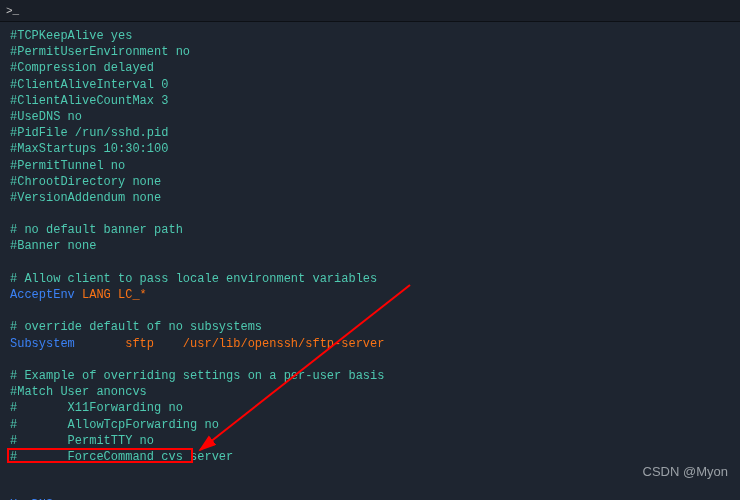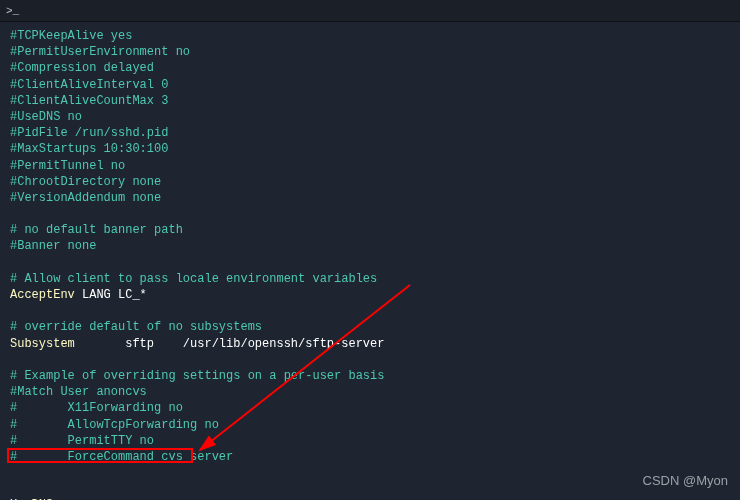--- a/index.html
+++ b/index.html
@@ -27,39 +27,39 @@
     color: #c5c5c5;
   }
   .terminal {
     padding: 6px 10px;
     line-height: 1.35;
     white-space: pre;
     color: #c5c5c5;
     position: relative;
   }
   .cyan { color: #4ec9b0; font-family: Liberation Mono, monospace; }
-  .yellow { color: #fef9c3; }
-  .white { color: #ffffff; }
+  .yellow { color: #3b82f6; }
+  .white { color: #f97316; }
   .red { color: #c97a6d; }
   .highlight-box {
     position: absolute;
     border: 2px solid #ff0000;
     pointer-events: none;
   }
   .arrow-svg {
     position: absolute;
     top: 0;
     left: 0;
     width: 740px;
     height: 500px;
     pointer-events: none;
   }
   .watermark {
     position: absolute;
-    bottom: 12px;
+    bottom: 21px;
     right: 12px;
     color: #9aa0a6;
     font-family: Arial, sans-serif;
     font-size: 13px;
   }
 </style>
 </head>
 <body>
 
 <div class="titlebar">

